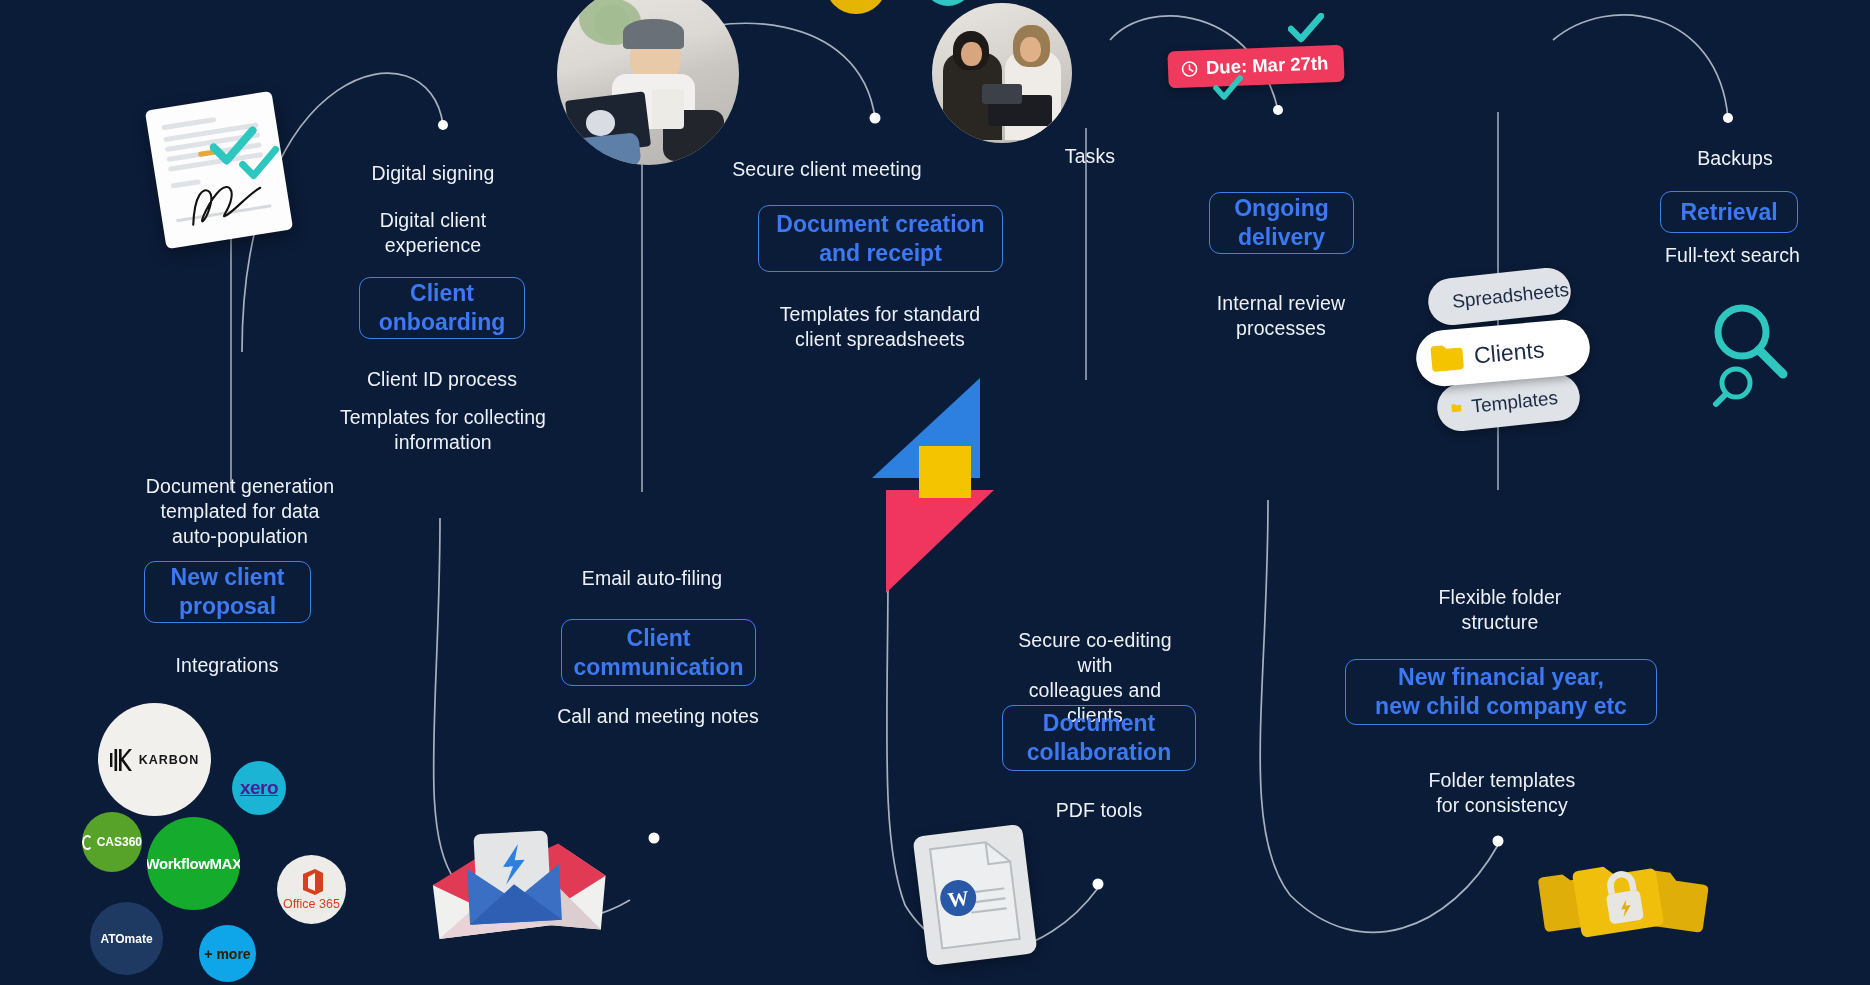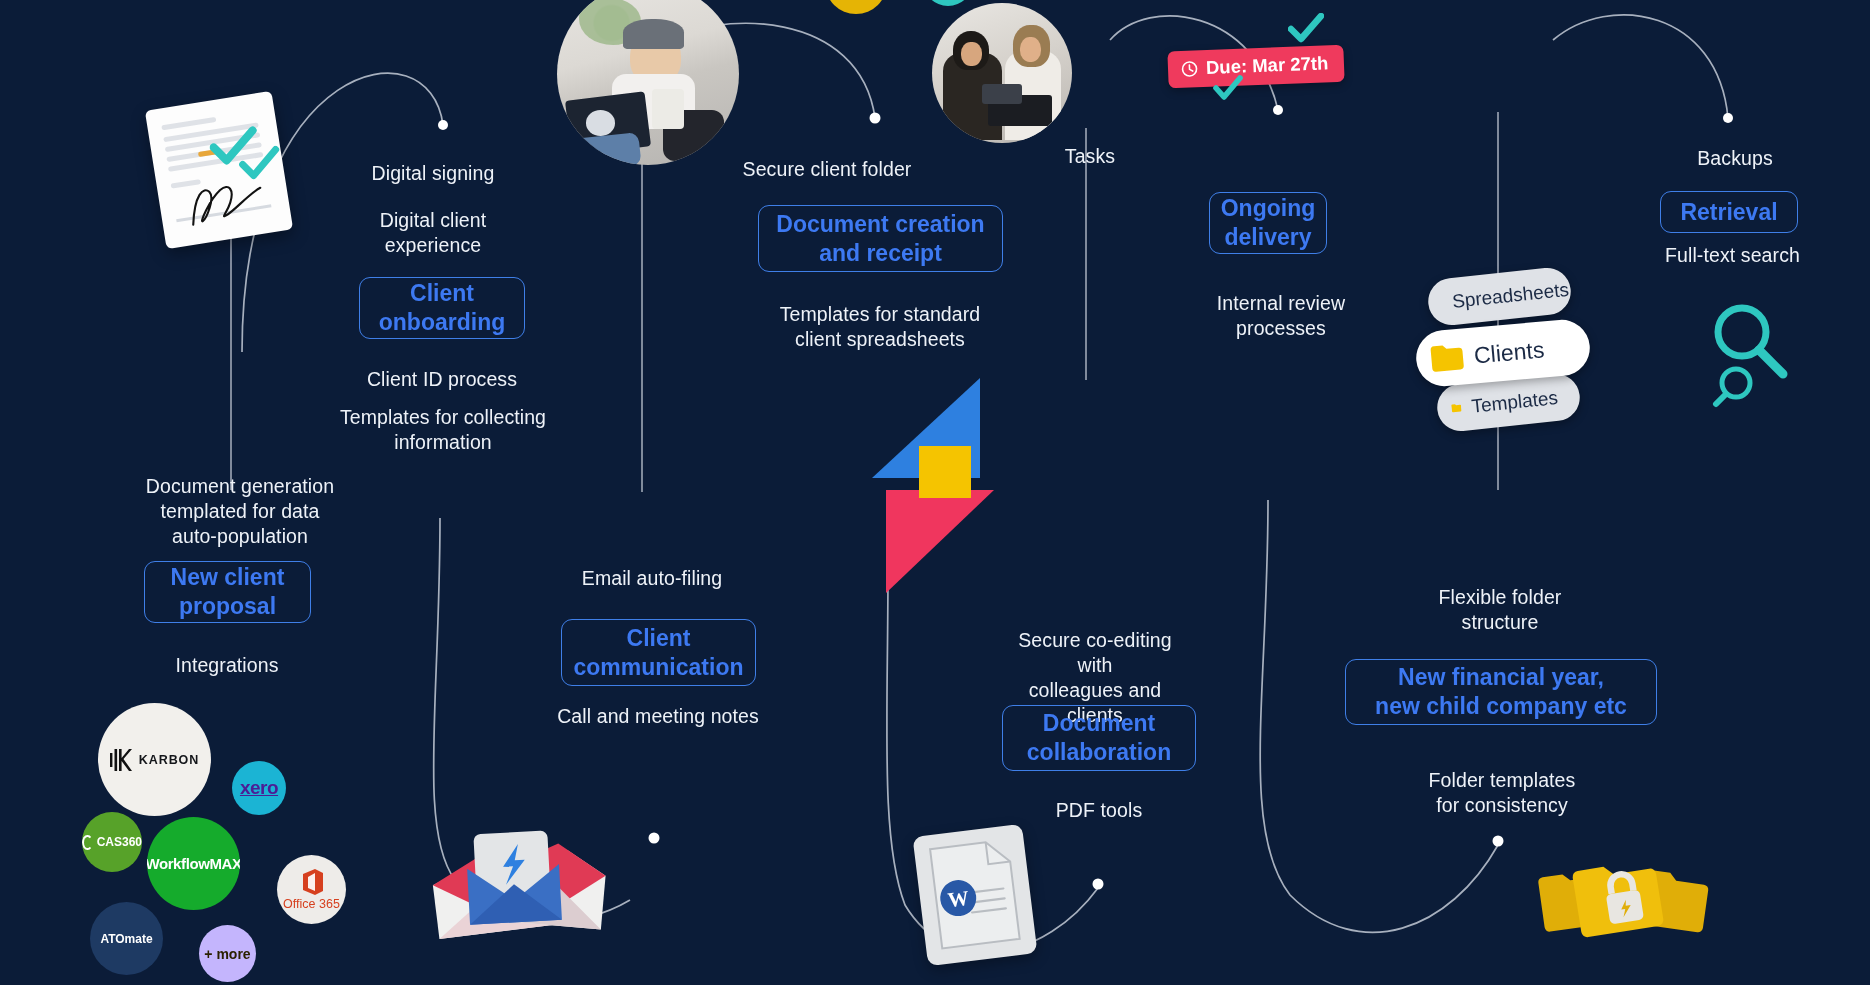--- a/index.html
+++ b/index.html
@@ -67,21 +67,21 @@
     display: flex; align-items: center; justify-content: center;
     font-weight: 700;
     overflow: hidden;
   }
   .logo-karbon { background: #f2f0ec; color: #14161a; }
   .logo-xero   { background: #1bb4d4; color: #4c1d95; text-decoration: underline; }
   .logo-cas    { background: #57a229; color: #ffffff; }
   .logo-wfm    { background: #15ab2c; color: #ffffff; }
   .logo-atom   { background: #1e3a63; color: #ffffff; }
   .logo-o365   { background: #eeece9; color: #d6401f; }
-  .logo-more   { background: #c4b5fd; color: #2b2000; }
+  .logo-more   { background: #0ea5e9; color: #2b2000; }
   
   .fpill {
     position: absolute;
     border-radius: 40px;
     display: flex; align-items: center;
     padding: 0 22px 0 14px;
     box-sizing: border-box;
     color: #1b2a45;
     font-size: 21px;
     font-weight: 400;
@@ -257,21 +257,21 @@
       <path d="M14,0 L2,5 L2,21 L14,26 L22,22 L22,4 Z" fill="#d6401f"></path>
       <path d="M14,4 L7,8 L7,19 L14,22 Z" fill="#fff" opacity=".92"></path>
     </svg>
     <span>Office 365</span>
   </div>
 
   <div class="logo logo-more" style="left:199px; top:925px; width:57px; height:57px; font-size:14px;">
     <span>+ more</span>
   </div>
 
-  <div class="node plain" style="left:688px; top:157px; width:278px;">Secure client folder</div>
+  <div class="node plain" style="left:688px; top:157px; width:278px;">Secure client meeting</div>
   <div class="pill" style="left:758px; top:205px; width:245px; height:67px;">Document creation
 and receipt</div>
   <div class="node plain" style="left:760px; top:302px; width:240px;">Templates for standard
 client spreadsheets</div>
 
   <div class="node plain" style="left:532px; top:566px; width:240px;">Email auto-filing</div>
   <div class="pill" style="left:561px; top:619px; width:195px; height:67px;">Client
 communication</div>
   <div class="node plain" style="left:538px; top:704px; width:240px;">Call and meeting notes</div>
 
@@ -306,21 +306,21 @@
   </div>
 
   <svg class="check" style="left:1288px;top:13px;" width="36" height="30" viewBox="0 0 36 30">
     <path d="M3,16 L13,26 L33,3" fill="none" stroke="#2ec7c0" stroke-width="6.5" stroke-linecap="round" stroke-linejoin="round"></path>
   </svg>
   <svg class="check" style="left:1213px;top:75px;" width="30" height="25" viewBox="0 0 30 25">
     <path d="M3,13 L11,22 L27,3" fill="none" stroke="#2ec7c0" stroke-width="5.6" stroke-linecap="round" stroke-linejoin="round"></path>
   </svg>
 
   <div class="node plain" style="left:1020px; top:144px; width:140px;">Tasks</div>
-  <div class="pill" style="left:1209px; top:192px; width:118px; height:62px;">Ongoing
+  <div class="pill" style="left:1209px; top:192px; width:145px; height:62px;">Ongoing
 delivery</div>
   <div class="node plain" style="left:1000px; top:628px; width:190px;">Secure co-editing with
 colleagues and clients</div>
 
   <div class="node plain" style="left:1201px; top:291px; width:160px;">Internal review
 processes</div>
   <div class="pill" style="left:1002px; top:705px; width:194px; height:66px;">Document
 collaboration</div>
   <div class="node plain" style="left:1029px; top:798px; width:140px;">PDF tools</div>
 

